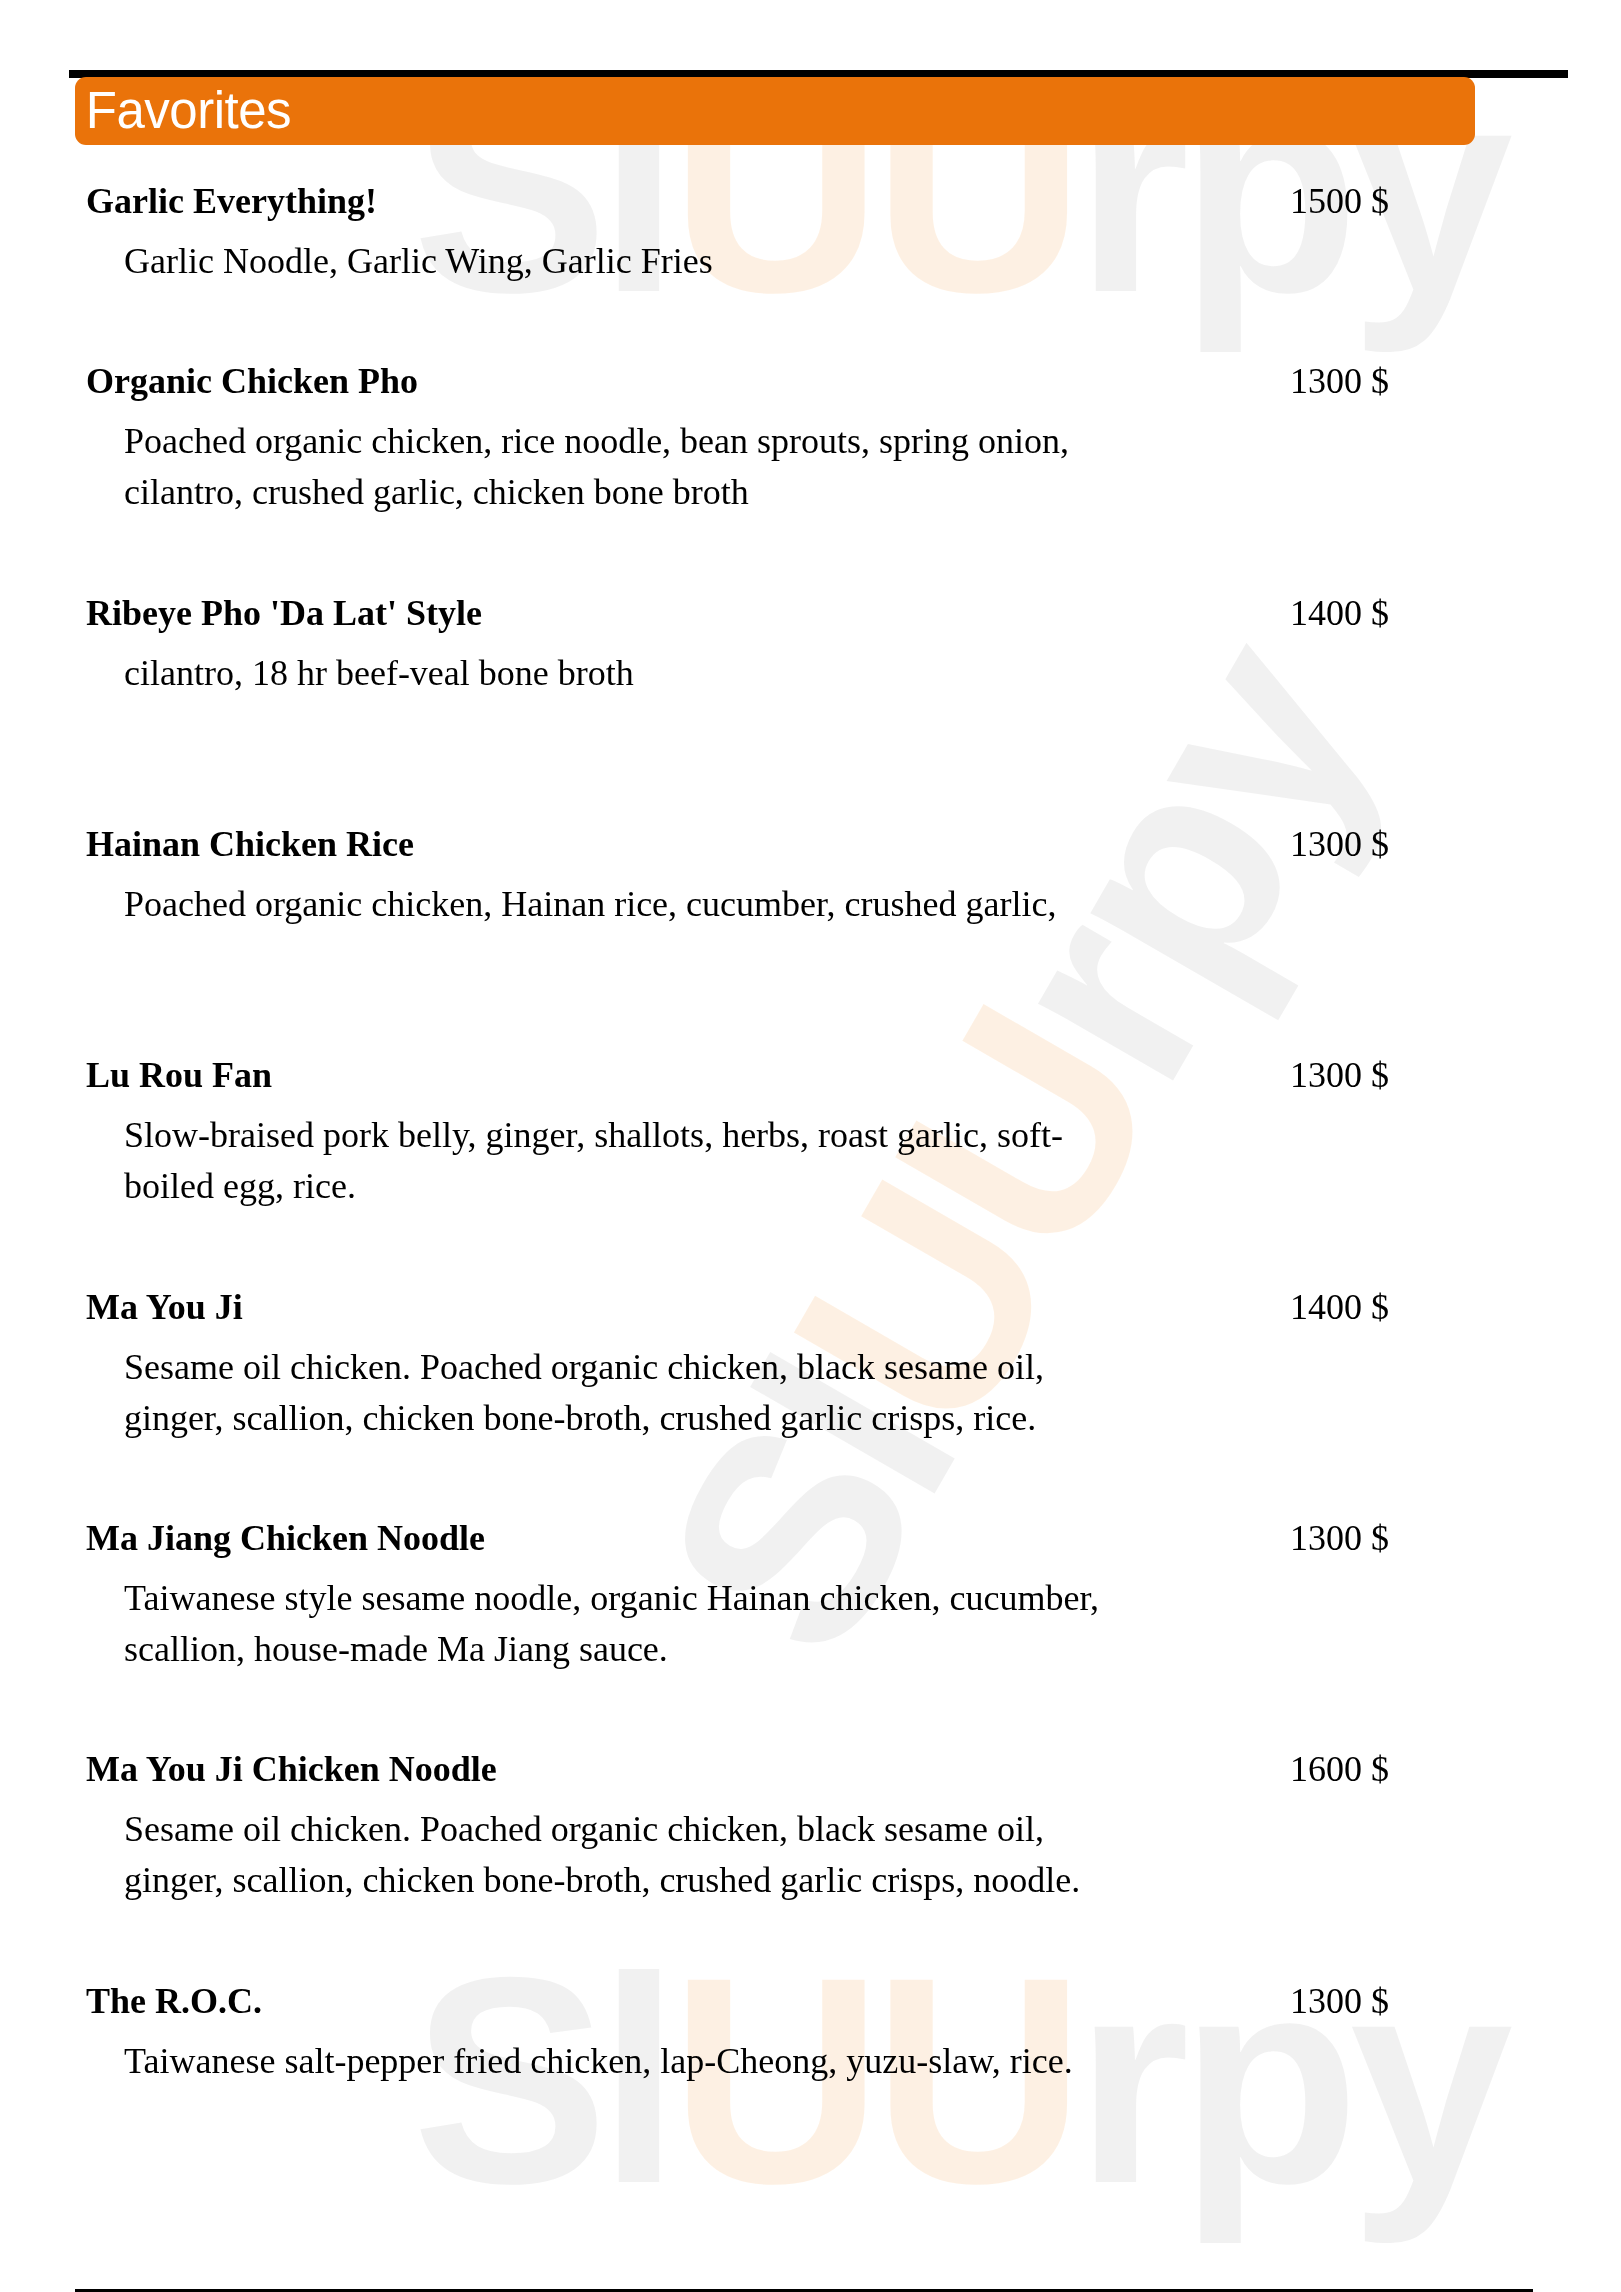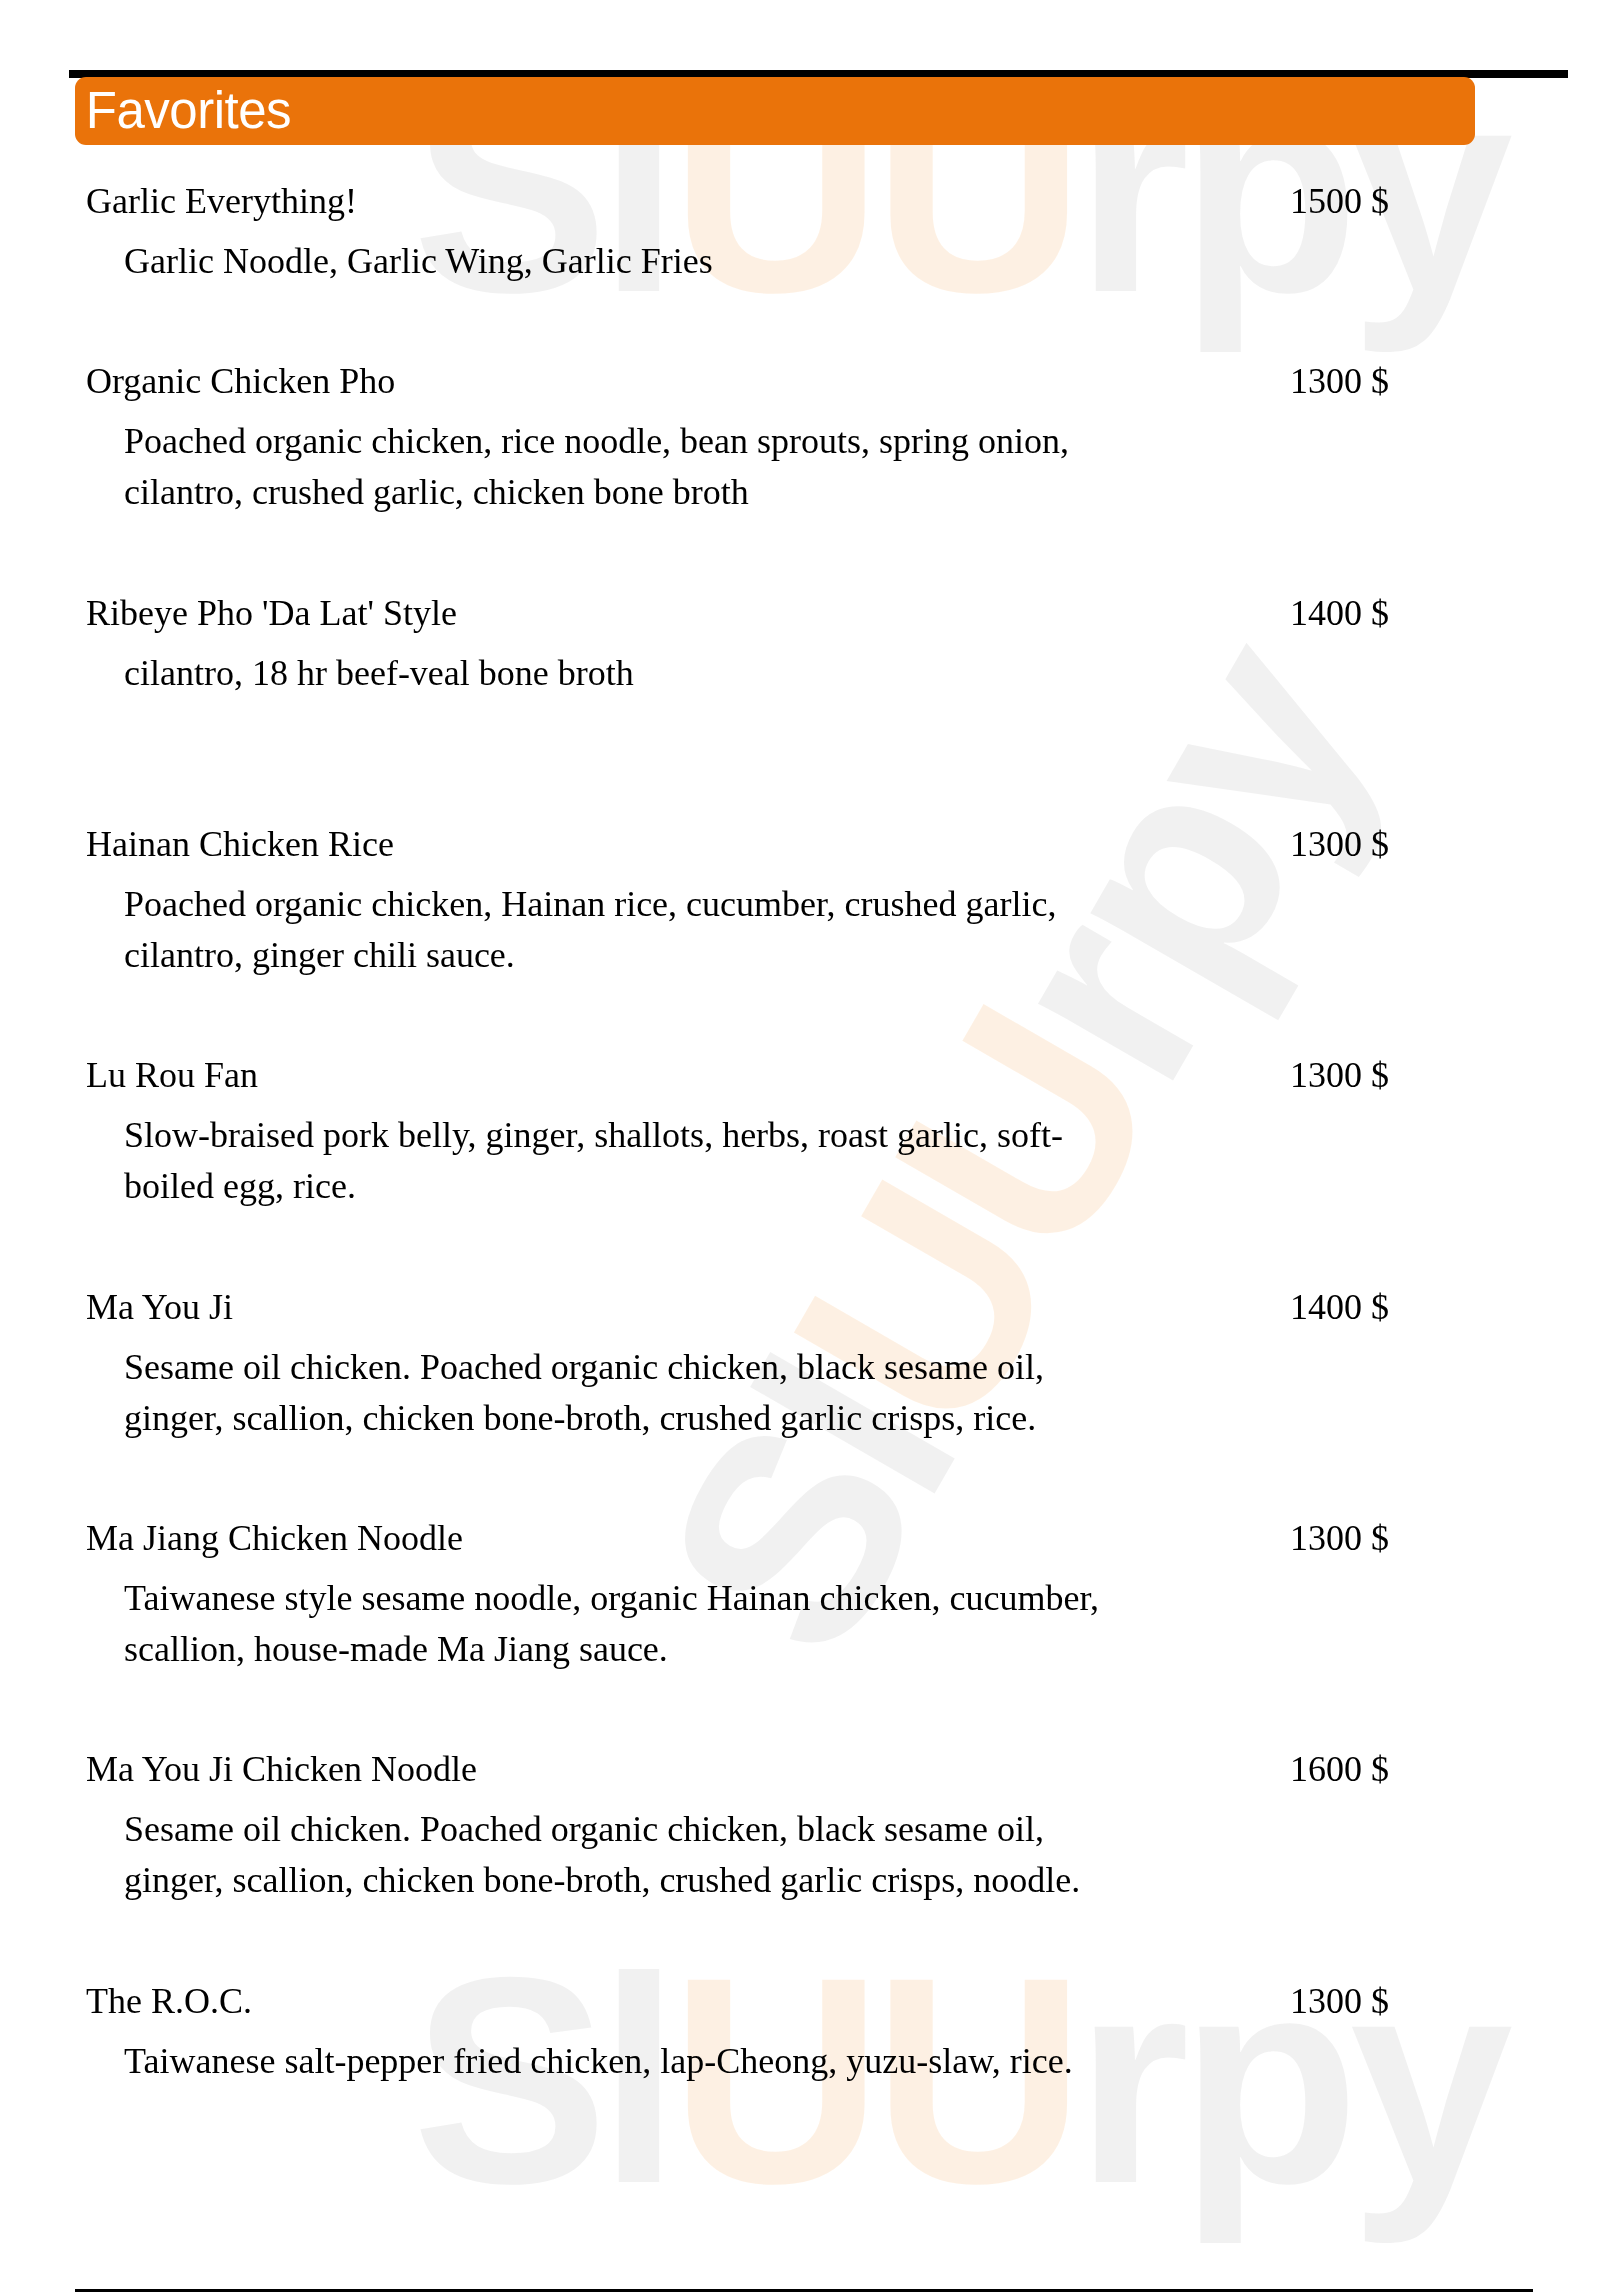--- a/index.html
+++ b/index.html
@@ -5,21 +5,21 @@
   html, body { margin:0; padding:0; background:#ffffff; }
   body { width:1621px; height:2293px; position:relative; overflow:hidden; font-family:"Liberation Serif", serif; color:#000; }
   .top-rule { position:absolute; left:69px; top:70px; width:1499px; height:7.8px; background:#000; }
   .section-band { position:absolute; left:75px; top:77px; width:1400px; height:68px; background:#EA730A;border-radius:11px; }
   .section-title { position:absolute; left:10.8px; top:3.9px; font-family:"Liberation Sans", sans-serif; font-size:51px; color:#ffffff; line-height:59px; letter-spacing:-0.5px; }
   .watermark { position:absolute; pointer-events:none; font-family:"Liberation Sans", sans-serif; font-weight:bold; font-size:294px; letter-spacing:-9.8px; opacity:0.5; }
   .wm-grey { color:#e4e4e4; }
   .wm-orange { color:#fde3c8; }
   .items { position:absolute; left:86px; top:176px; width:1372px; }
   .item { position:absolute; left:0; width:1372px; }
-  .item-name { position:absolute; left:0; top:0; font-size:36px; line-height:51px; white-space:nowrap; }
+  .item-name { position:absolute; left:0; top:0; font-size:36px; line-height:51px; white-space:nowrap;font-weight:bold; }
   .item-desc { position:absolute; left:0; top:60px; width:1137px; font-size:36px; line-height:51px;margin-left:38px; }
   .item-desc span { display:block; white-space:nowrap; }
   .item-price { position:absolute; left:1188px; top:0; font-size:36px; line-height:51px; white-space:nowrap;margin-left:16px; }
   .bottom-rule { position:absolute; left:75px; top:2289px; width:1458px; height:2.9px; background:#000; }
 </style>
 </head>
 <body>
 
 <div class="watermark" style="left:412px; top:19.6px;">
   <span class="wm-grey">Sl</span><span class="wm-orange">UU</span><span class="wm-grey">rpy</span>
@@ -61,21 +61,20 @@
     <div class="item-desc">
       <span>cilantro, 18 hr beef-veal bone broth</span>
     </div>
   </div>
 
   <div class="item" style="top:643px;">
     <div class="item-name">Hainan Chicken Rice</div>
     <div class="item-price">1300 $</div>
     <div class="item-desc">
       <span>Poached organic chicken, Hainan rice, cucumber, crushed garlic,</span>
-      <span>cilantro, ginger chili sauce.</span>
     </div>
   </div>
 
   <div class="item" style="top:874px;">
     <div class="item-name">Lu Rou Fan</div>
     <div class="item-price">1300 $</div>
     <div class="item-desc">
       <span>Slow-braised pork belly, ginger, shallots, herbs, roast garlic, soft-</span>
       <span>boiled egg, rice.</span>
     </div>

